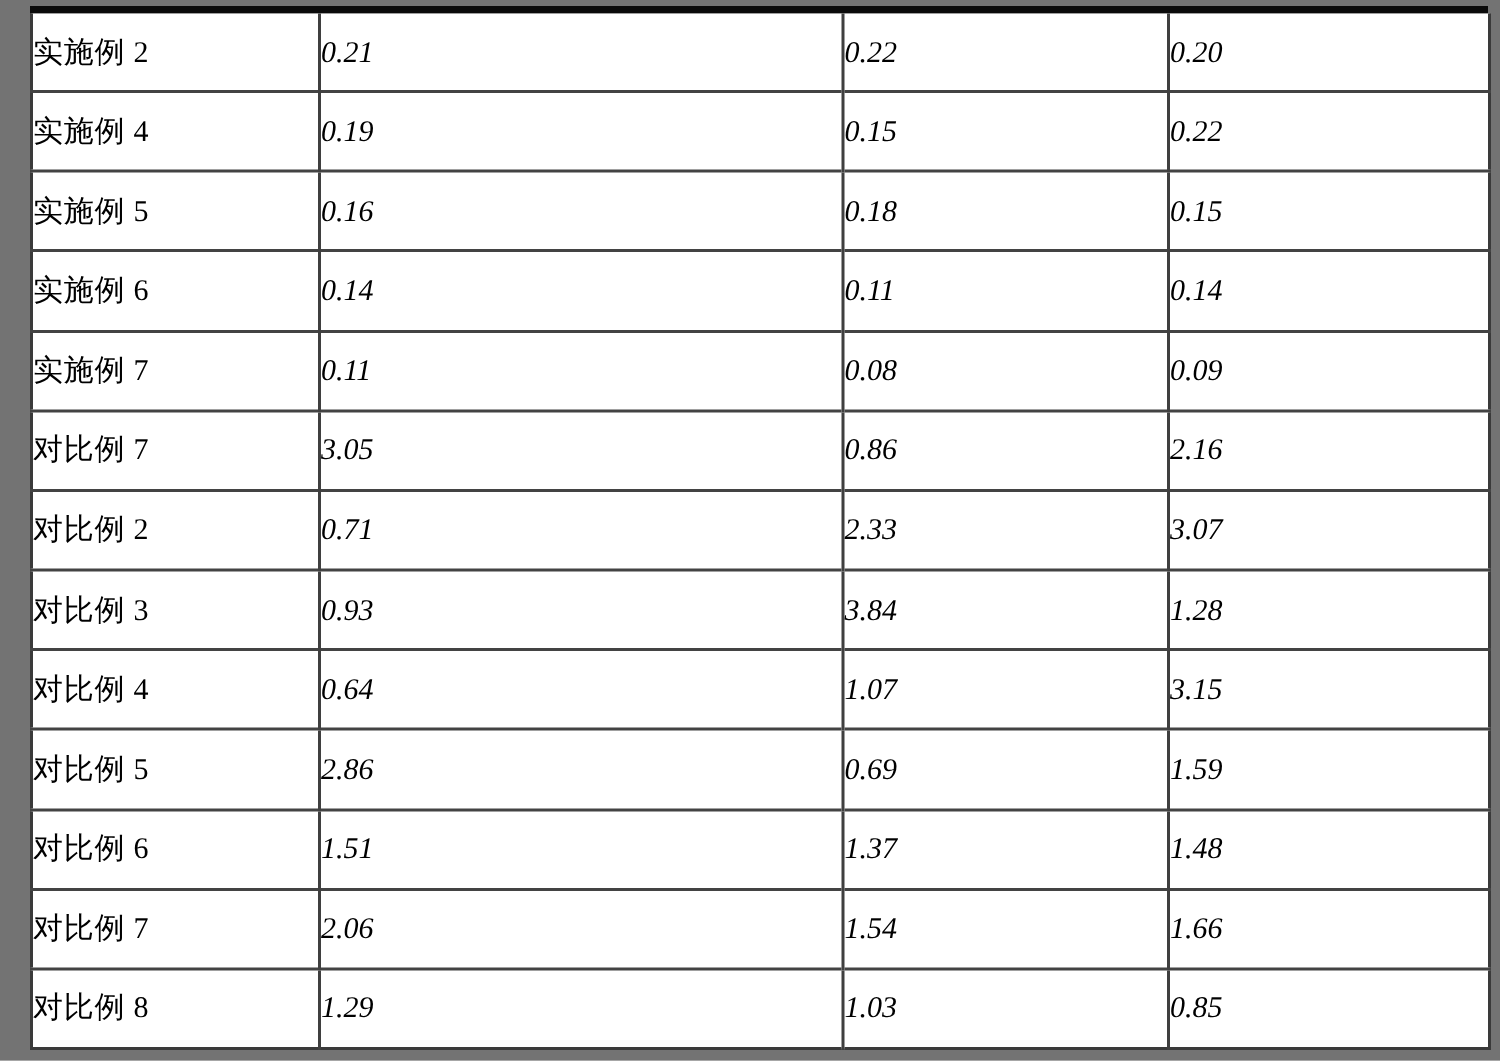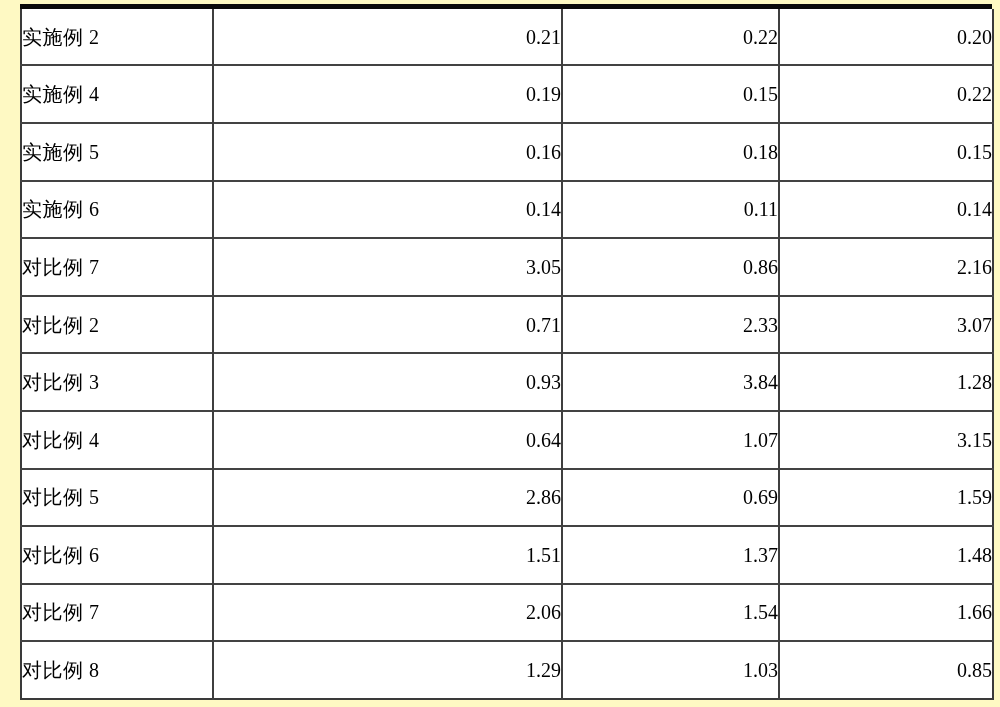--- a/index.html
+++ b/index.html
@@ -13,21 +13,21 @@
     height: 707px;
     overflow: hidden;
     font-family: "Liberation Serif", "DejaVu Serif", serif;
     color: #000000;
   }
 
   #page {
     position: relative;
     width: 1000px;
     height: 707px;
-    background: #fef9c3;
+    background: #737373;
   }
 
   
   #top-rule {
     position: absolute;
     left: 20px;
     top: 4px;
     width: 972px;
     height: 5px;
     background: #0a0a0a;
@@ -74,21 +74,22 @@
   col.c2 { width: 217px; }
   col.c3 { width: 214px; }
 
   td.label-cell {
     text-align: left;
     padding-left: 37px;
     white-space: nowrap;
     letter-spacing: 0.5px;
   }
   td.value-cell {
-    text-align: right;
+    text-align: left;
+    font-style: italic;
   }
   td.value-cell span,
   td.label-cell span {
     display: inline-block;
   }
 </style>
 </head>
 <body>
 
 <div id="page">
@@ -127,20 +128,26 @@
           <td class="value-cell"><span>0.15</span></td>
         </tr>
 
         <tr>
           <td class="label-cell"><span>实施例 6</span></td>
           <td class="value-cell"><span>0.14</span></td>
           <td class="value-cell"><span>0.11</span></td>
           <td class="value-cell"><span>0.14</span></td>
         </tr>
 
+        <tr>
+          <td class="label-cell"><span>实施例 7</span></td>
+          <td class="value-cell"><span>0.11</span></td>
+          <td class="value-cell"><span>0.08</span></td>
+          <td class="value-cell"><span>0.09</span></td>
+        </tr>
 
         <tr>
           <td class="label-cell"><span>对比例 7</span></td>
           <td class="value-cell"><span>3.05</span></td>
           <td class="value-cell"><span>0.86</span></td>
           <td class="value-cell"><span>2.16</span></td>
         </tr>
 
         <tr>
           <td class="label-cell"><span>对比例 2</span></td>

